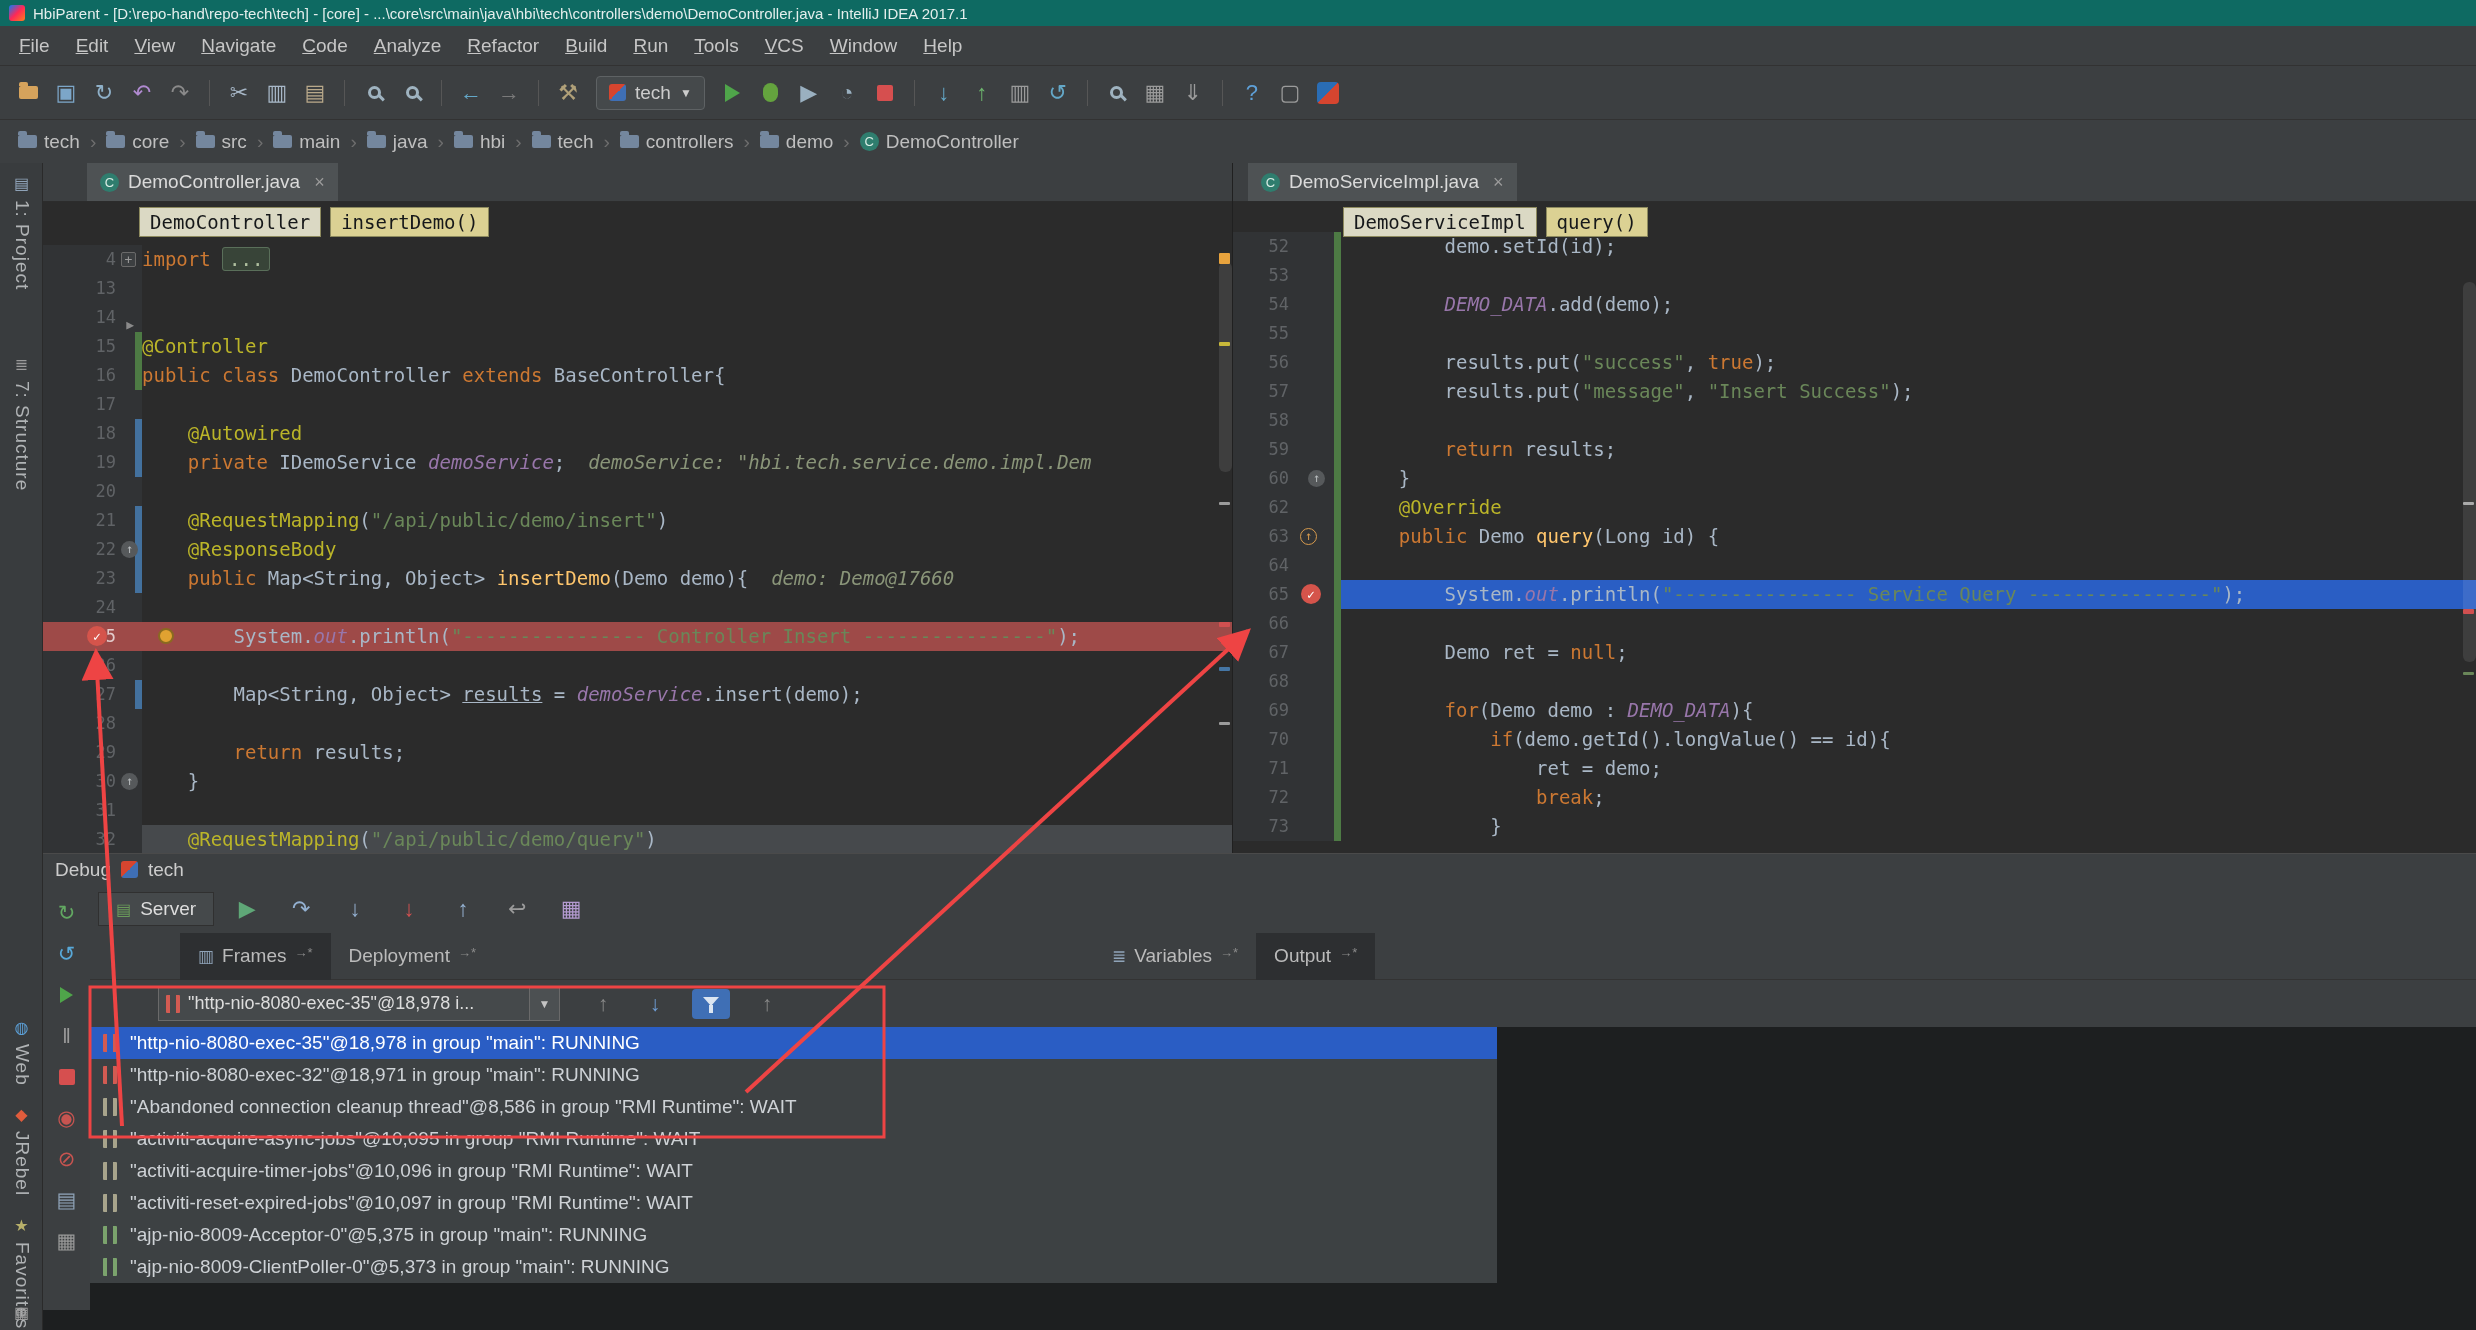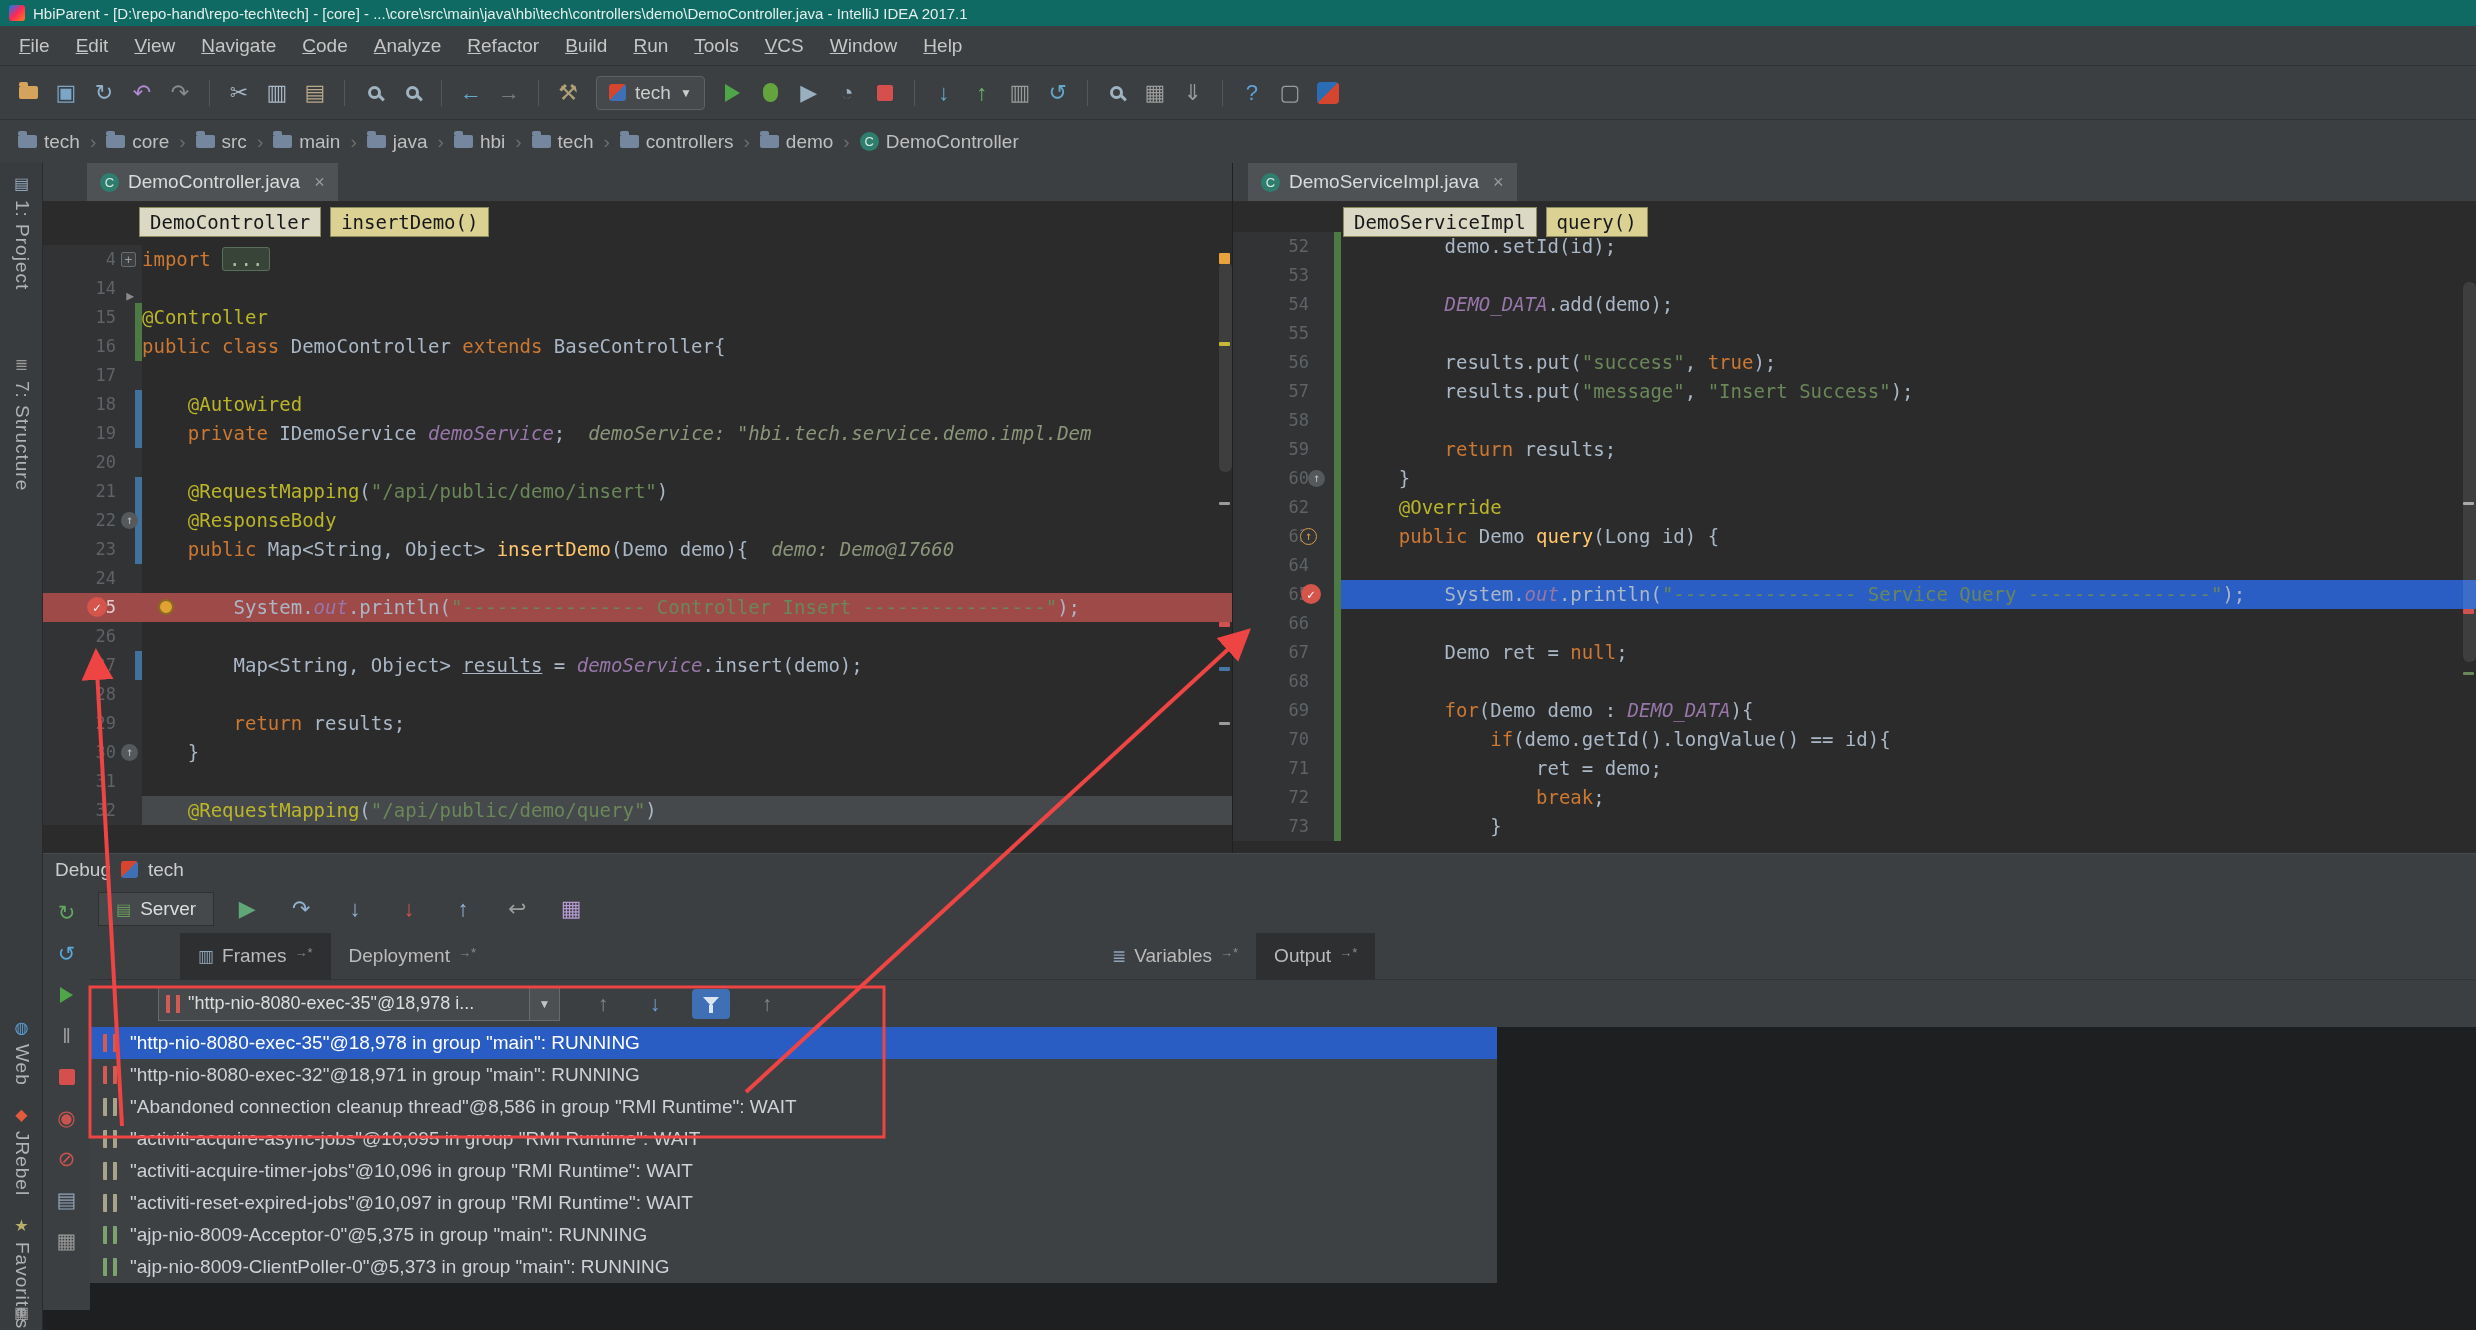--- a/index.html
+++ b/index.html
@@ -43,21 +43,21 @@
 .pane-left .etab{margin-left:44px}
 .pane-right .etab{margin-left:15px}
 .etab .close{color:#9b9b9b;font-size:18px;margin-left:5px}
 .ebody{position:relative;height:651px;overflow:hidden}
 .rows{position:absolute;left:0;right:0}
 .pane-left .rows{top:43px}
 .pane-right .rows{top:30px}
 .crow{display:flex;height:29px;align-items:stretch}
 .gut{position:relative;flex:0 0 var(--gw);background:#313335;color:#606366;font:17px/29px "DejaVu Sans Mono",monospace;display:flex;justify-content:flex-end}
 .pane-left .lnum{padding-right:26px}
-.pane-right .lnum{padding-right:32px}
+.pane-right .lnum{padding-right:52px}
 .code{flex:1;position:relative;font:19px/29px "DejaVu Sans Mono",monospace;white-space:pre;color:#a9b7c6;overflow:hidden}
 .pane-right .code{padding-left:12px}
 .strip{position:absolute;right:0;top:0;bottom:0;width:7px}
 .strip.g{background:#4d7a44}.strip.b{background:#43719e}
 .bp{background:#9e4a48}
 .bp .gut{background:#9e4a48;color:#e3cccc}
 .exec .code{background:#2a5ec4}
 .hsb .code{background:#46494c}
 .gico{position:absolute;top:4px;display:flex;align-items:center;justify-content:center}
 .gi-bp{width:20px;height:20px;border-radius:50%;background:#d5544b;color:#fff;font-size:13px;left:44px}
@@ -289,20 +289,26 @@
         <div class="rows" id="rows-left">
             <div class="crow">
               <div class="gut">
                 <span class="lnum">4</span>
                 <span class="gico gi-fold">+</span>
               </div>
               <pre class="code"><span class="t-k">import</span><span class="t-d"> </span><span class="t-fold">...</span></pre>
             </div>
             <div class="crow">
               <div class="gut">
+                <span class="lnum">13</span>
+              </div>
+              <pre class="code"></pre>
+            </div>
+            <div class="crow">
+              <div class="gut">
                 <span class="lnum">14</span>
                 <span class="gico gi-tri">▶</span>
               </div>
               <pre class="code"></pre>
             </div>
             <div class="crow">
               <div class="gut">
                 <span class="strip g"></span>
                 <span class="lnum">15</span>
               </div>

